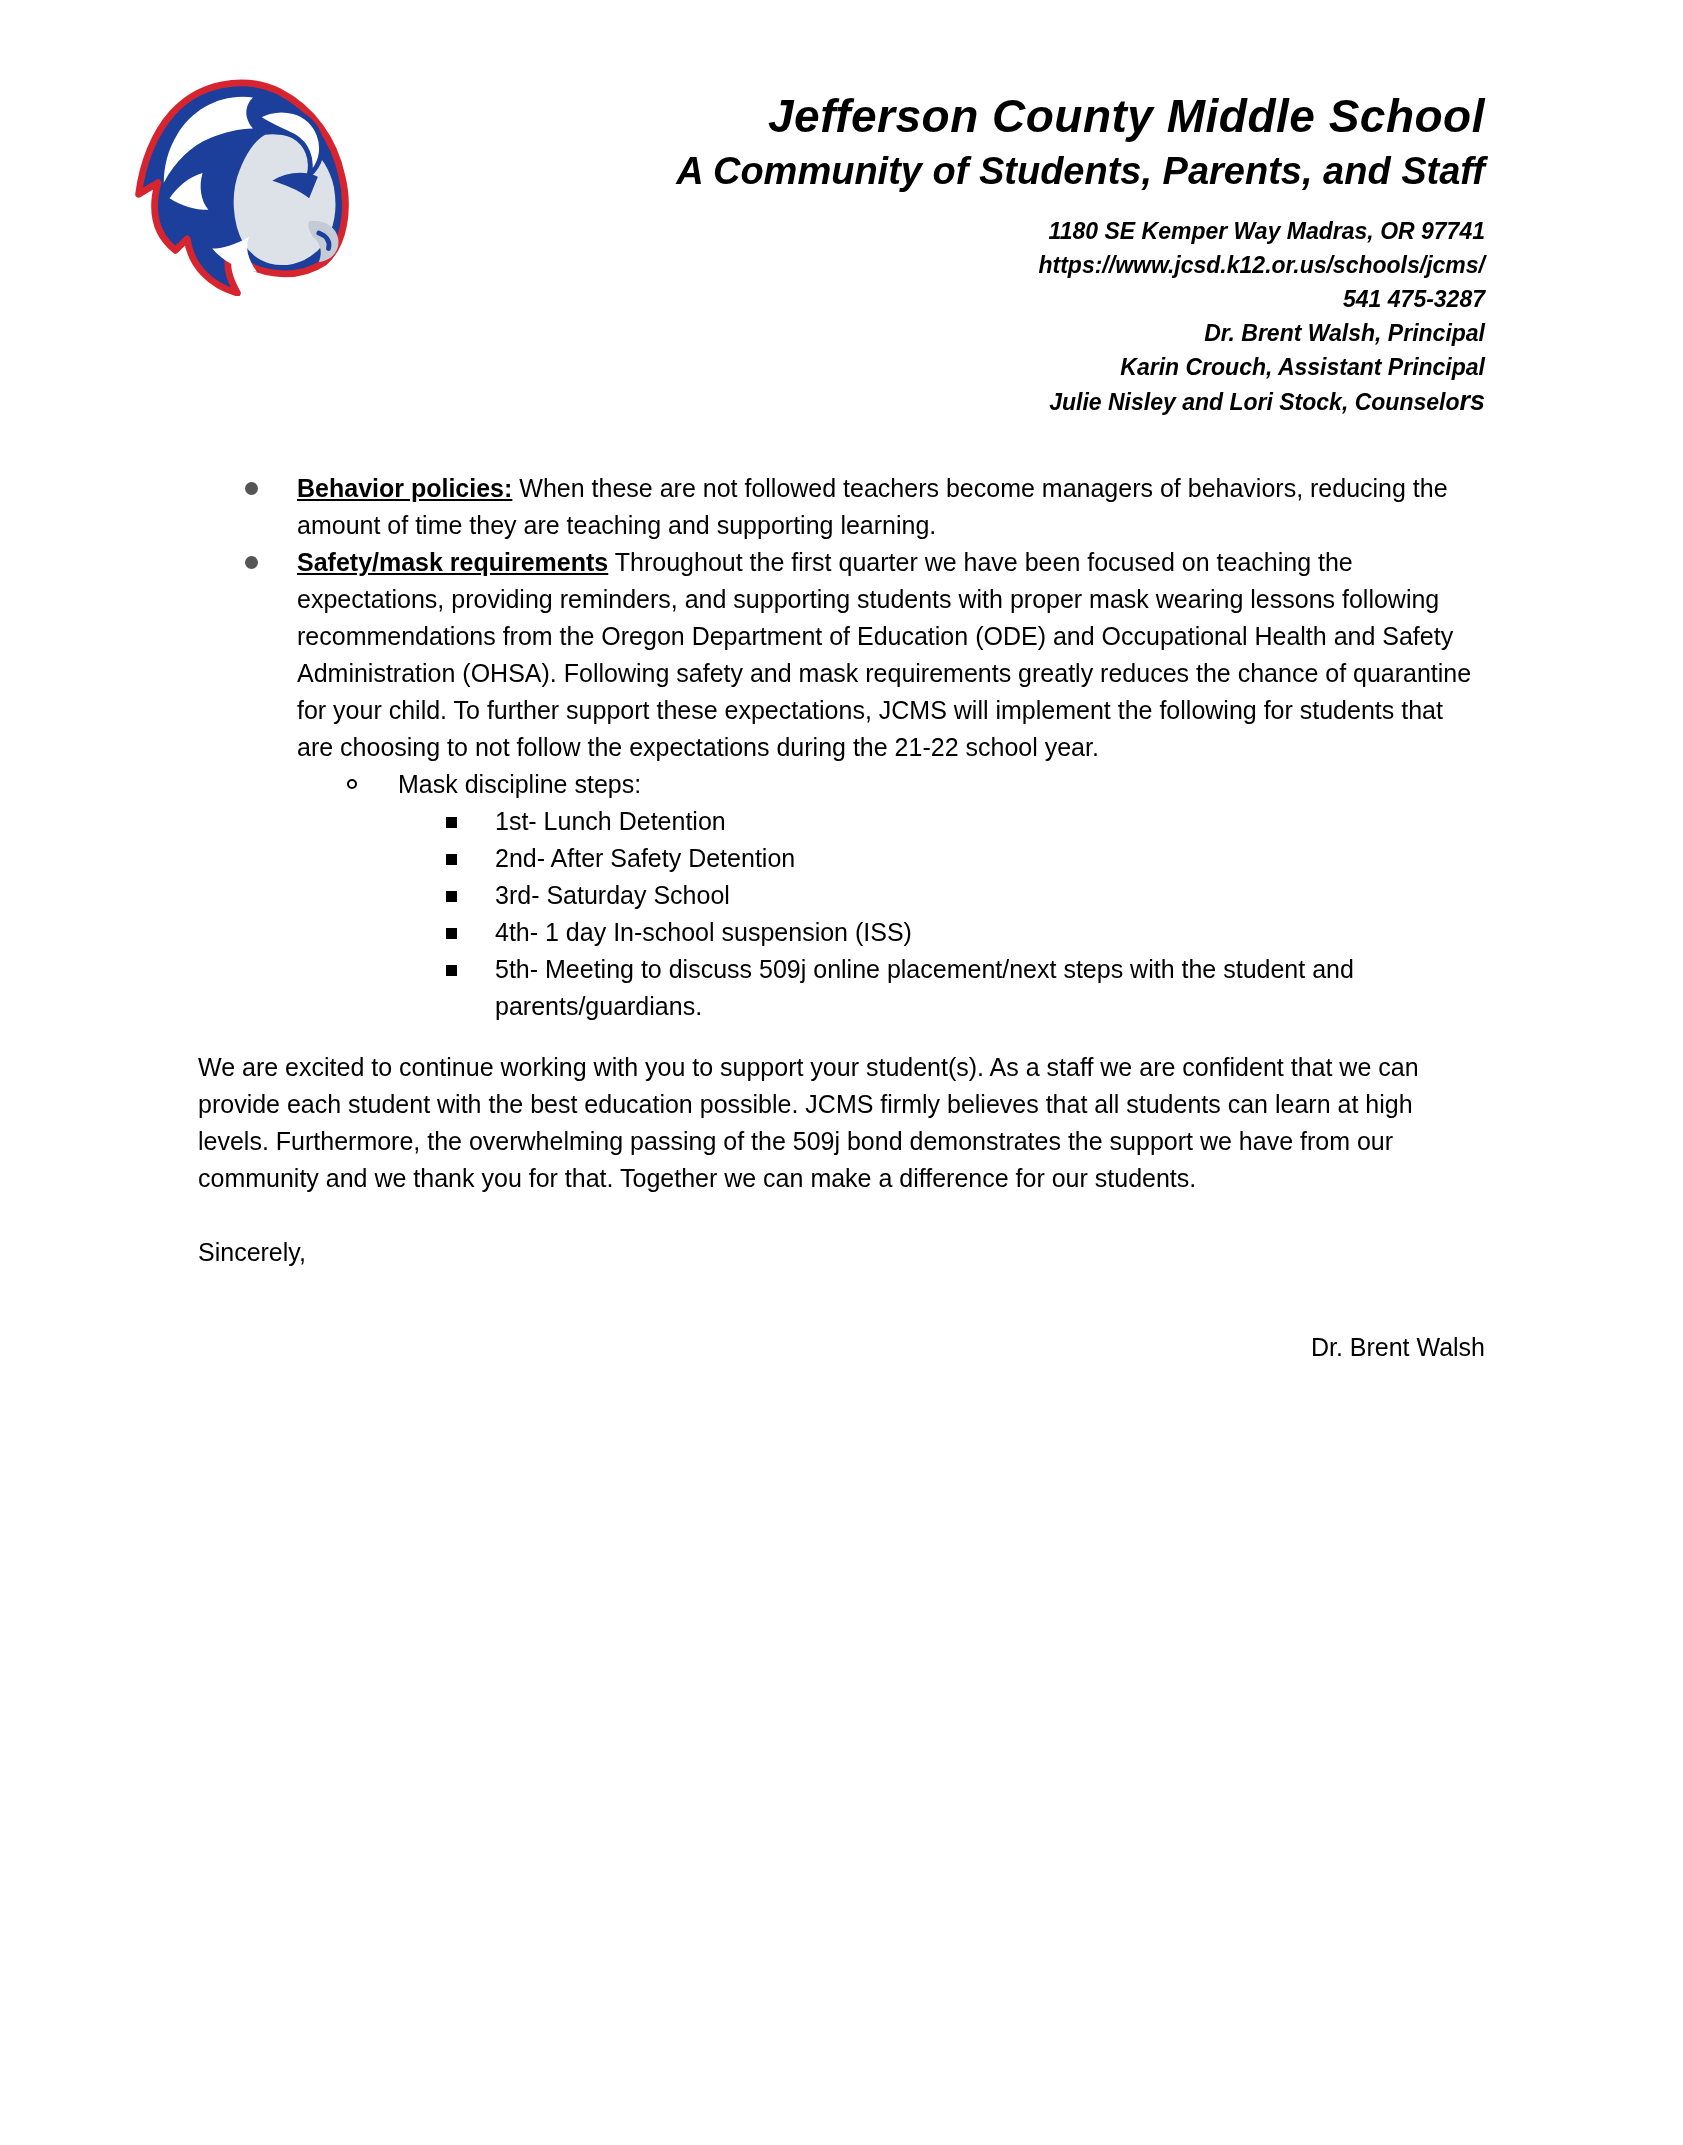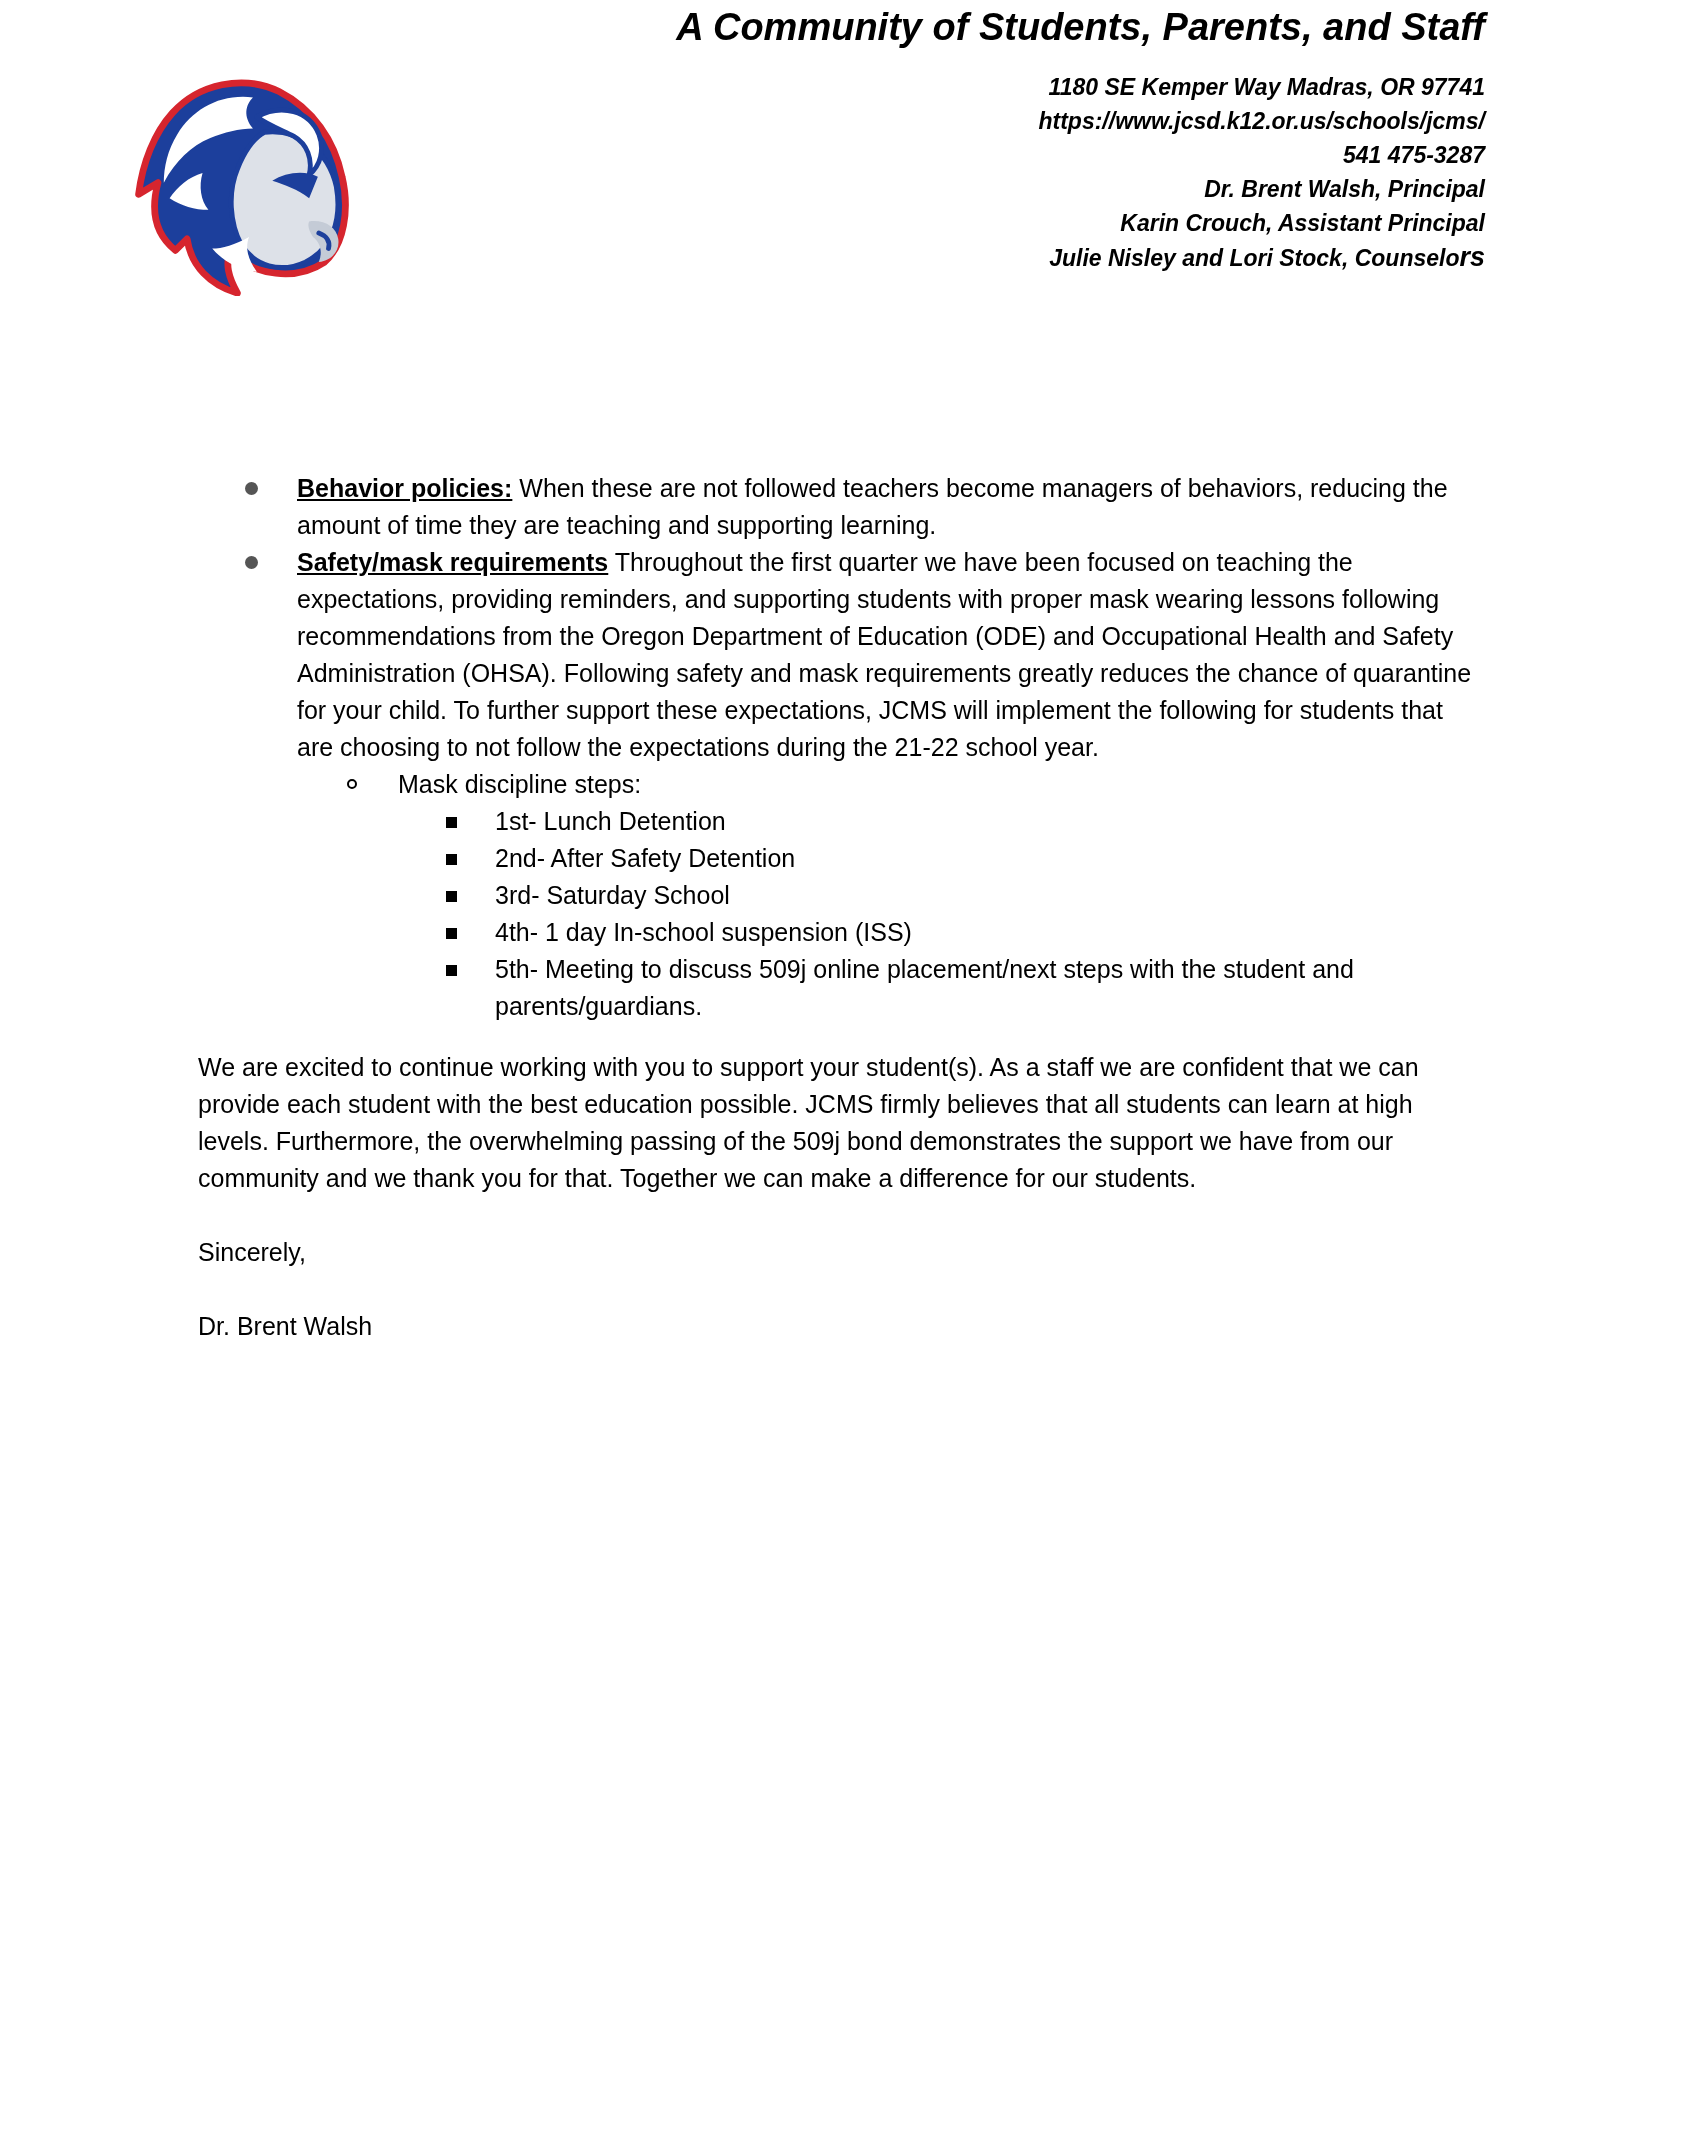--- a/index.html
+++ b/index.html
@@ -82,21 +82,21 @@
   }
   .square {
     left: 248px; top: 14px;
     width: 11px; height: 11px;
     background: #000000;
   }
   .lbl { font-weight: bold; text-decoration: underline; }
 
   .para { margin: 24px 0 0 0; }
   .signoff { margin: 37px 0 0 0; }
-  .signature { margin: 37px 0 0 0; }
+  .signature { margin: 58px 0 0 0; text-align: right; }
 </style>
 </head>
 <body>
 
 <div class="page">
 
   <div class="header">
 
     <div class="logo-wrap">
 
@@ -144,20 +144,21 @@
         <path class="muzzle" d="M196 148
           C212 146 224 154 226 166
           C228 178 220 188 206 190
           C210 180 208 170 200 164
           C196 158 194 152 196 148 Z"></path>
         <path class="nostril" d="M206 160 C214 163 218 169 216 176"></path>
       </svg>
     </div>
 
     <div class="header-right">
+      <div class="doc-title">Jefferson County Middle School</div>
       <div class="doc-subtitle">A Community of Students, Parents, and Staff</div>
       <div class="contact">
         <div>1180 SE Kemper Way Madras, OR 97741</div>
         <div>https://www.jcsd.k12.or.us/schools/jcms/</div>
         <div>541 475-3287</div>
         <div>Dr. Brent Walsh, Principal</div>
         <div>Karin Crouch, Assistant Principal</div>
         <div><span>Julie Nisley and Lori Stock, Counselo</span><span class="counselors-suffix">rs</span></div>
       </div>
     </div>

